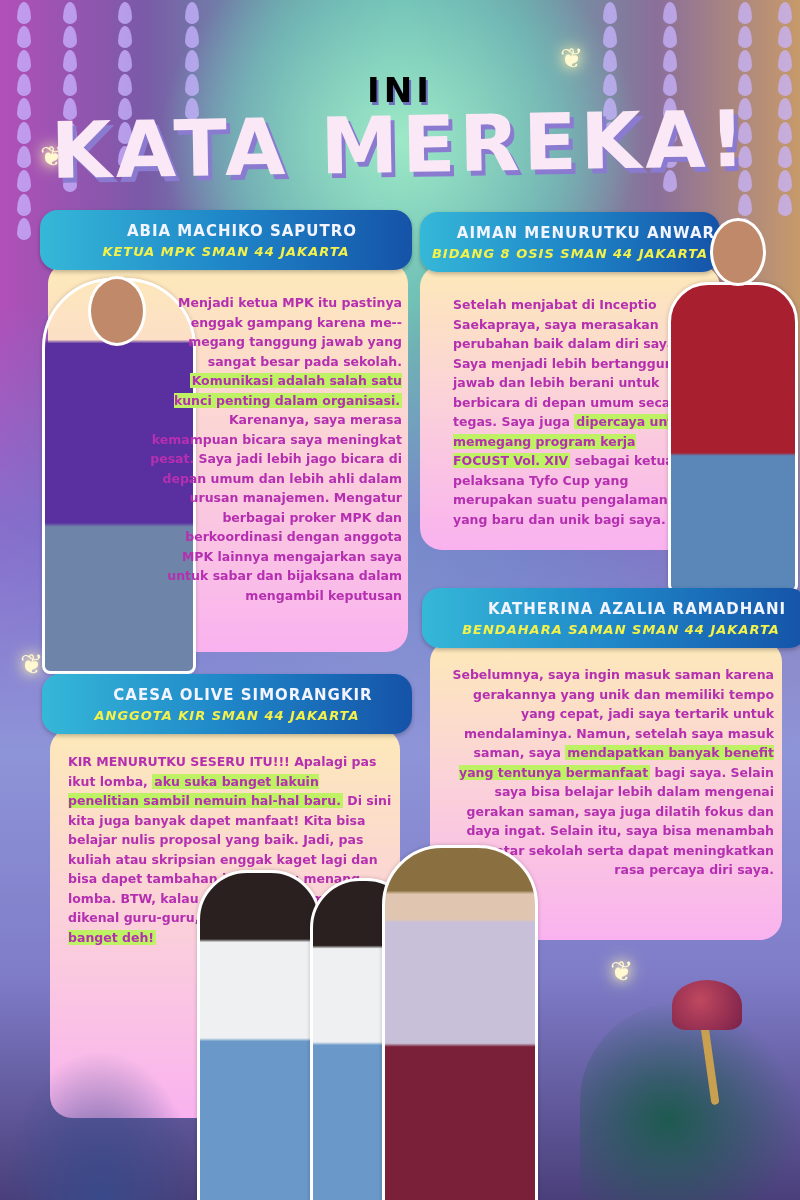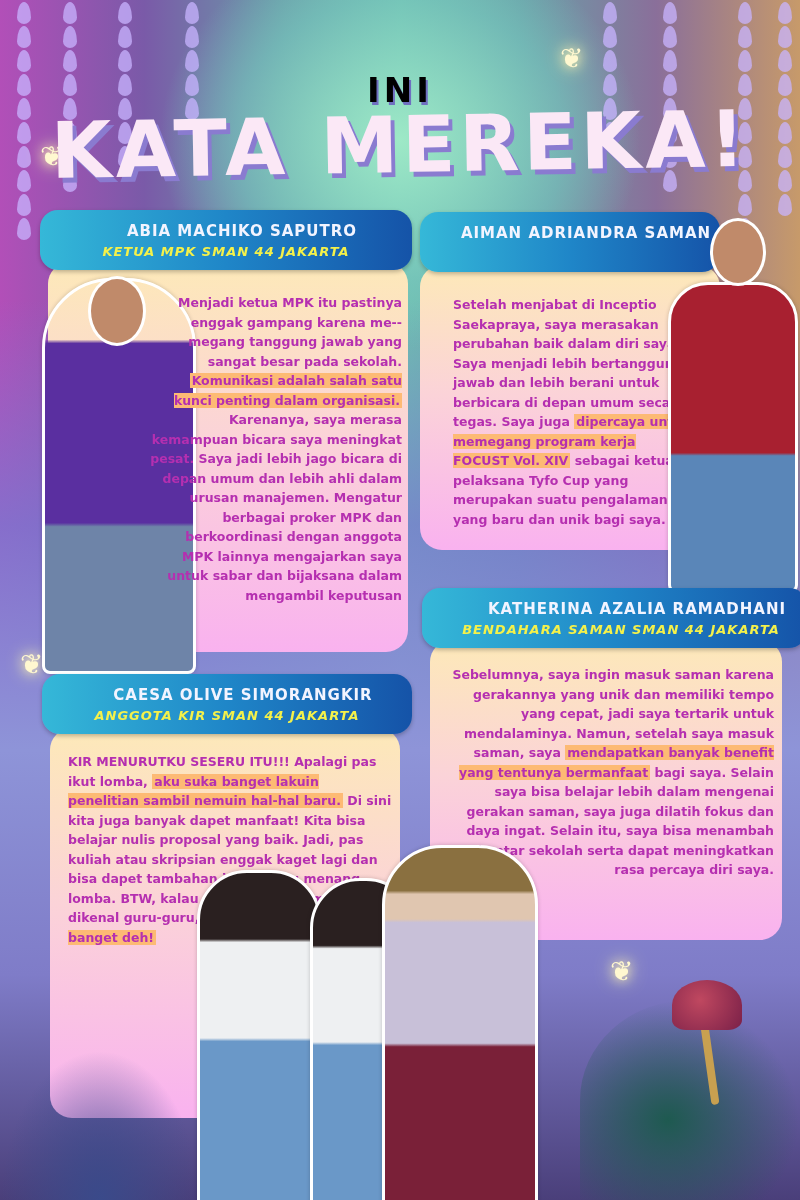--- a/index.html
+++ b/index.html
@@ -44,21 +44,21 @@
   }
   .card-body {
     position: absolute; border-radius: 22px;
     background: linear-gradient(180deg, #fde9b8 0%, #fbd3d8 45%, #f9b2ef 100%);
   }
   .quote {
     position: absolute; font-size: 12.5px; line-height: 19.5px; font-weight: bold;
     color: #b52fb0; margin: 0;
   }
   .quote.right { text-align: right; }
-  .quote mark { background: #fdba74; color: #b52fb0; padding: 0 2px; }
+  .quote mark { background: #bef264; color: #b52fb0; padding: 0 2px; }
   .photo {
     position: absolute; border: 3px solid #ffffff; box-shadow: 0 0 4px rgba(0,0,0,0.2);
   }
   .head { position: absolute; border-radius: 50%; background: #c08a6a; border: 3px solid #fff; }
   .butterfly {
     position: absolute; color: #fff8d0; font-size: 28px;
     text-shadow: 0 0 12px #fff6b0, 0 0 20px #fff6b0;
   }
   .mushroom-cap {
     position: absolute; left: 672px; top: 980px; width: 70px; height: 50px;
@@ -171,21 +171,22 @@
   <div class="role">KETUA MPK SMAN 44 JAKARTA</div>
 </div>
 <div class="photo" style="left:42px; top:278px; width:148px; height:390px; border-radius:70px 70px 8px 8px; background: linear-gradient(180deg, rgba(0,0,0,0) 0%, rgba(0,0,0,0) 15%, #5a2fa0 16%, #5a2fa0 62%, #6e84a8 63%, #6e84a8 100%);"></div>
 <div class="head" style="left:88px; top:276px; width:52px; height:64px;"></div>
 <p class="quote right" style="left:150px; top:293px; width:252px;">
   <span>Menjadi ketua MPK itu pastinya enggak gampang karena me--megang tanggung jawab yang sangat besar pada sekolah. </span><mark>Komunikasi adalah salah satu kunci penting dalam organisasi.</mark><span> Karenanya, saya merasa kemampuan bicara saya meningkat pesat. Saya jadi lebih jago bicara di depan umum dan lebih ahli dalam urusan manajemen. Mengatur berbagai proker MPK dan berkoordinasi dengan anggota MPK lainnya mengajarkan saya untuk sabar dan bijaksana dalam mengambil keputusan</span>
 </p>
 
 <div class="card-body" style="left:420px; top:265px; width:300px; height:285px;"></div>
 <div class="card-head" style="left:420px; top:212px; width:300px;">
-  <div class="name">AIMAN ADRIANDRA SAMAN</div>
+  <div class="name">AIMAN MENURUTKU ANWAR</div>
+  <div class="role">BIDANG 8 OSIS SMAN 44 JAKARTA</div>
 </div>
 <p class="quote" style="left:453px; top:295px; width:240px;">
   <span>Setelah menjabat di Inceptio Saekapraya, saya merasakan perubahan baik dalam diri saya. Saya menjadi lebih bertanggung jawab dan lebih berani untuk berbicara di depan umum secara tegas. Saya juga </span><mark>dipercaya untuk memegang program kerja FOCUST Vol. XIV</mark><span> sebagai ketua pelaksana Tyfo Cup yang merupakan suatu pengalaman yang baru dan unik bagi saya.</span>
 </p>
 <div class="photo" style="left:668px; top:282px; width:124px; height:305px; border-radius:40px 40px 8px 8px; background: linear-gradient(180deg, #a82030 0%, #a82030 55%, #5a86b8 56%, #5a86b8 100%);"></div>
 <div class="head" style="left:710px; top:218px; width:50px; height:62px;"></div>
 
 <div class="card-body" style="left:430px; top:640px; width:352px; height:300px;"></div>
 <div class="card-head" style="left:422px; top:588px; width:372px;padding-left:13px;">
   <div class="name">KATHERINA AZALIA RAMADHANI</div>

